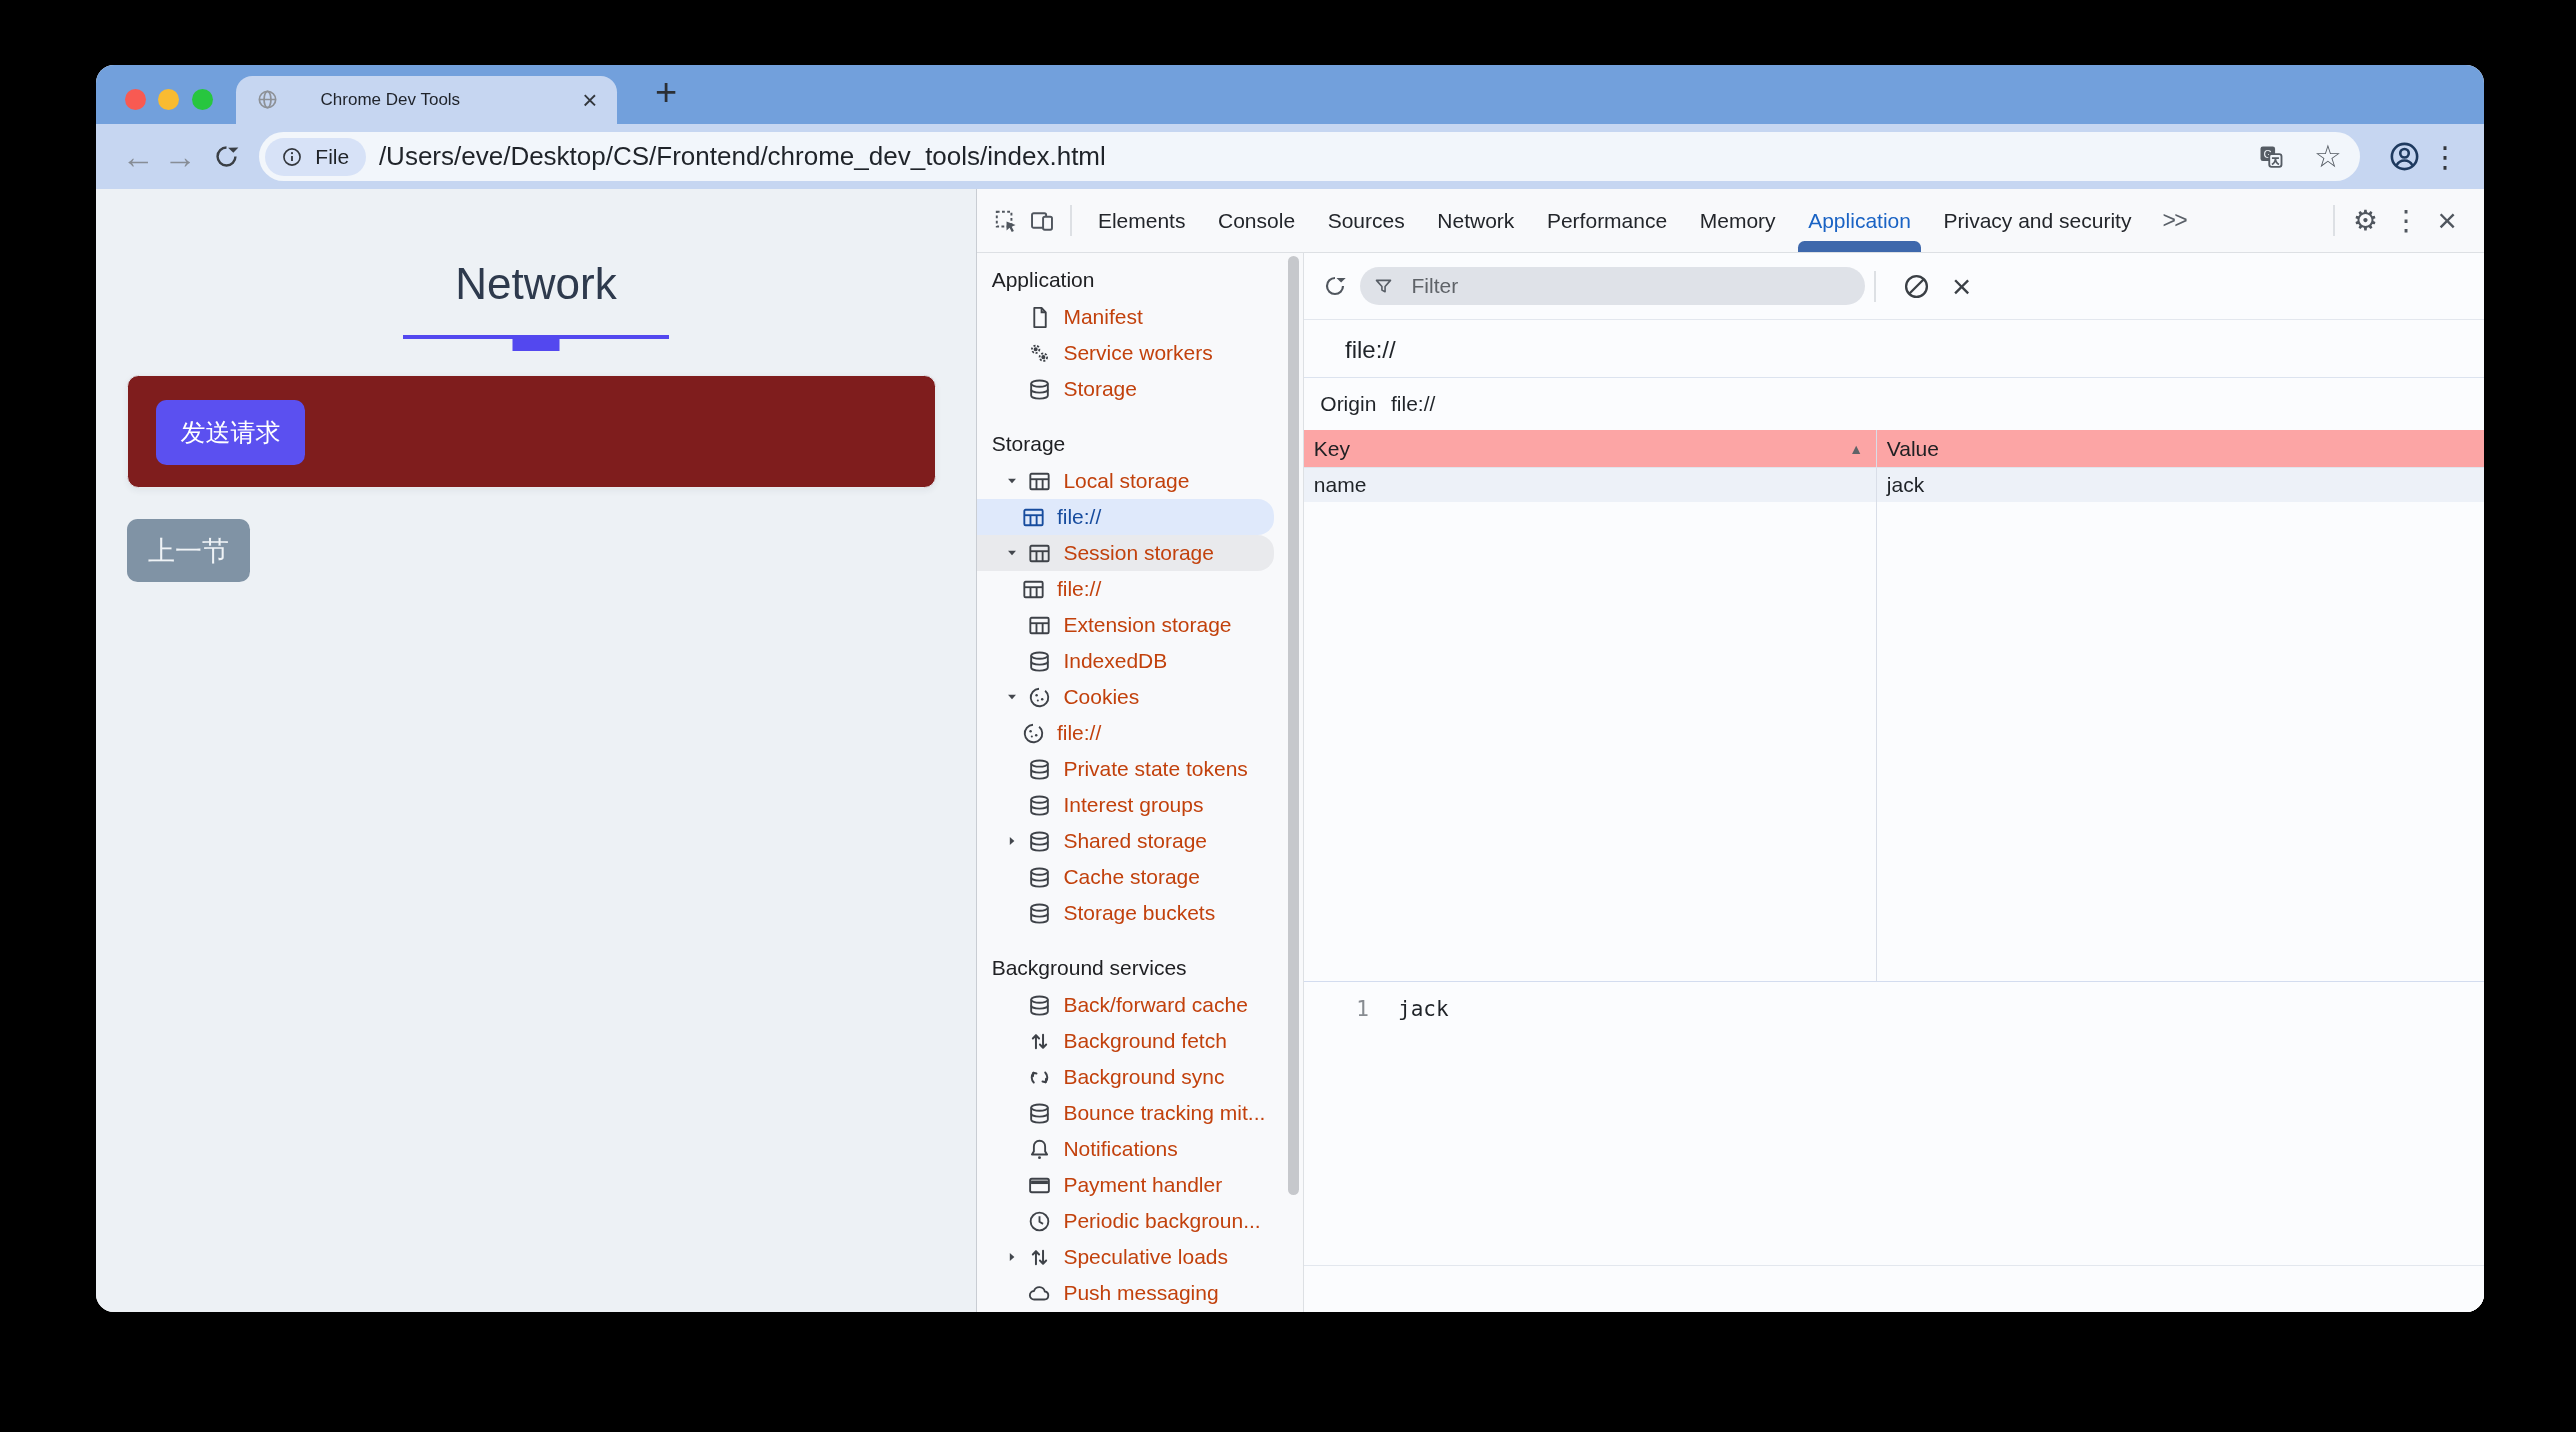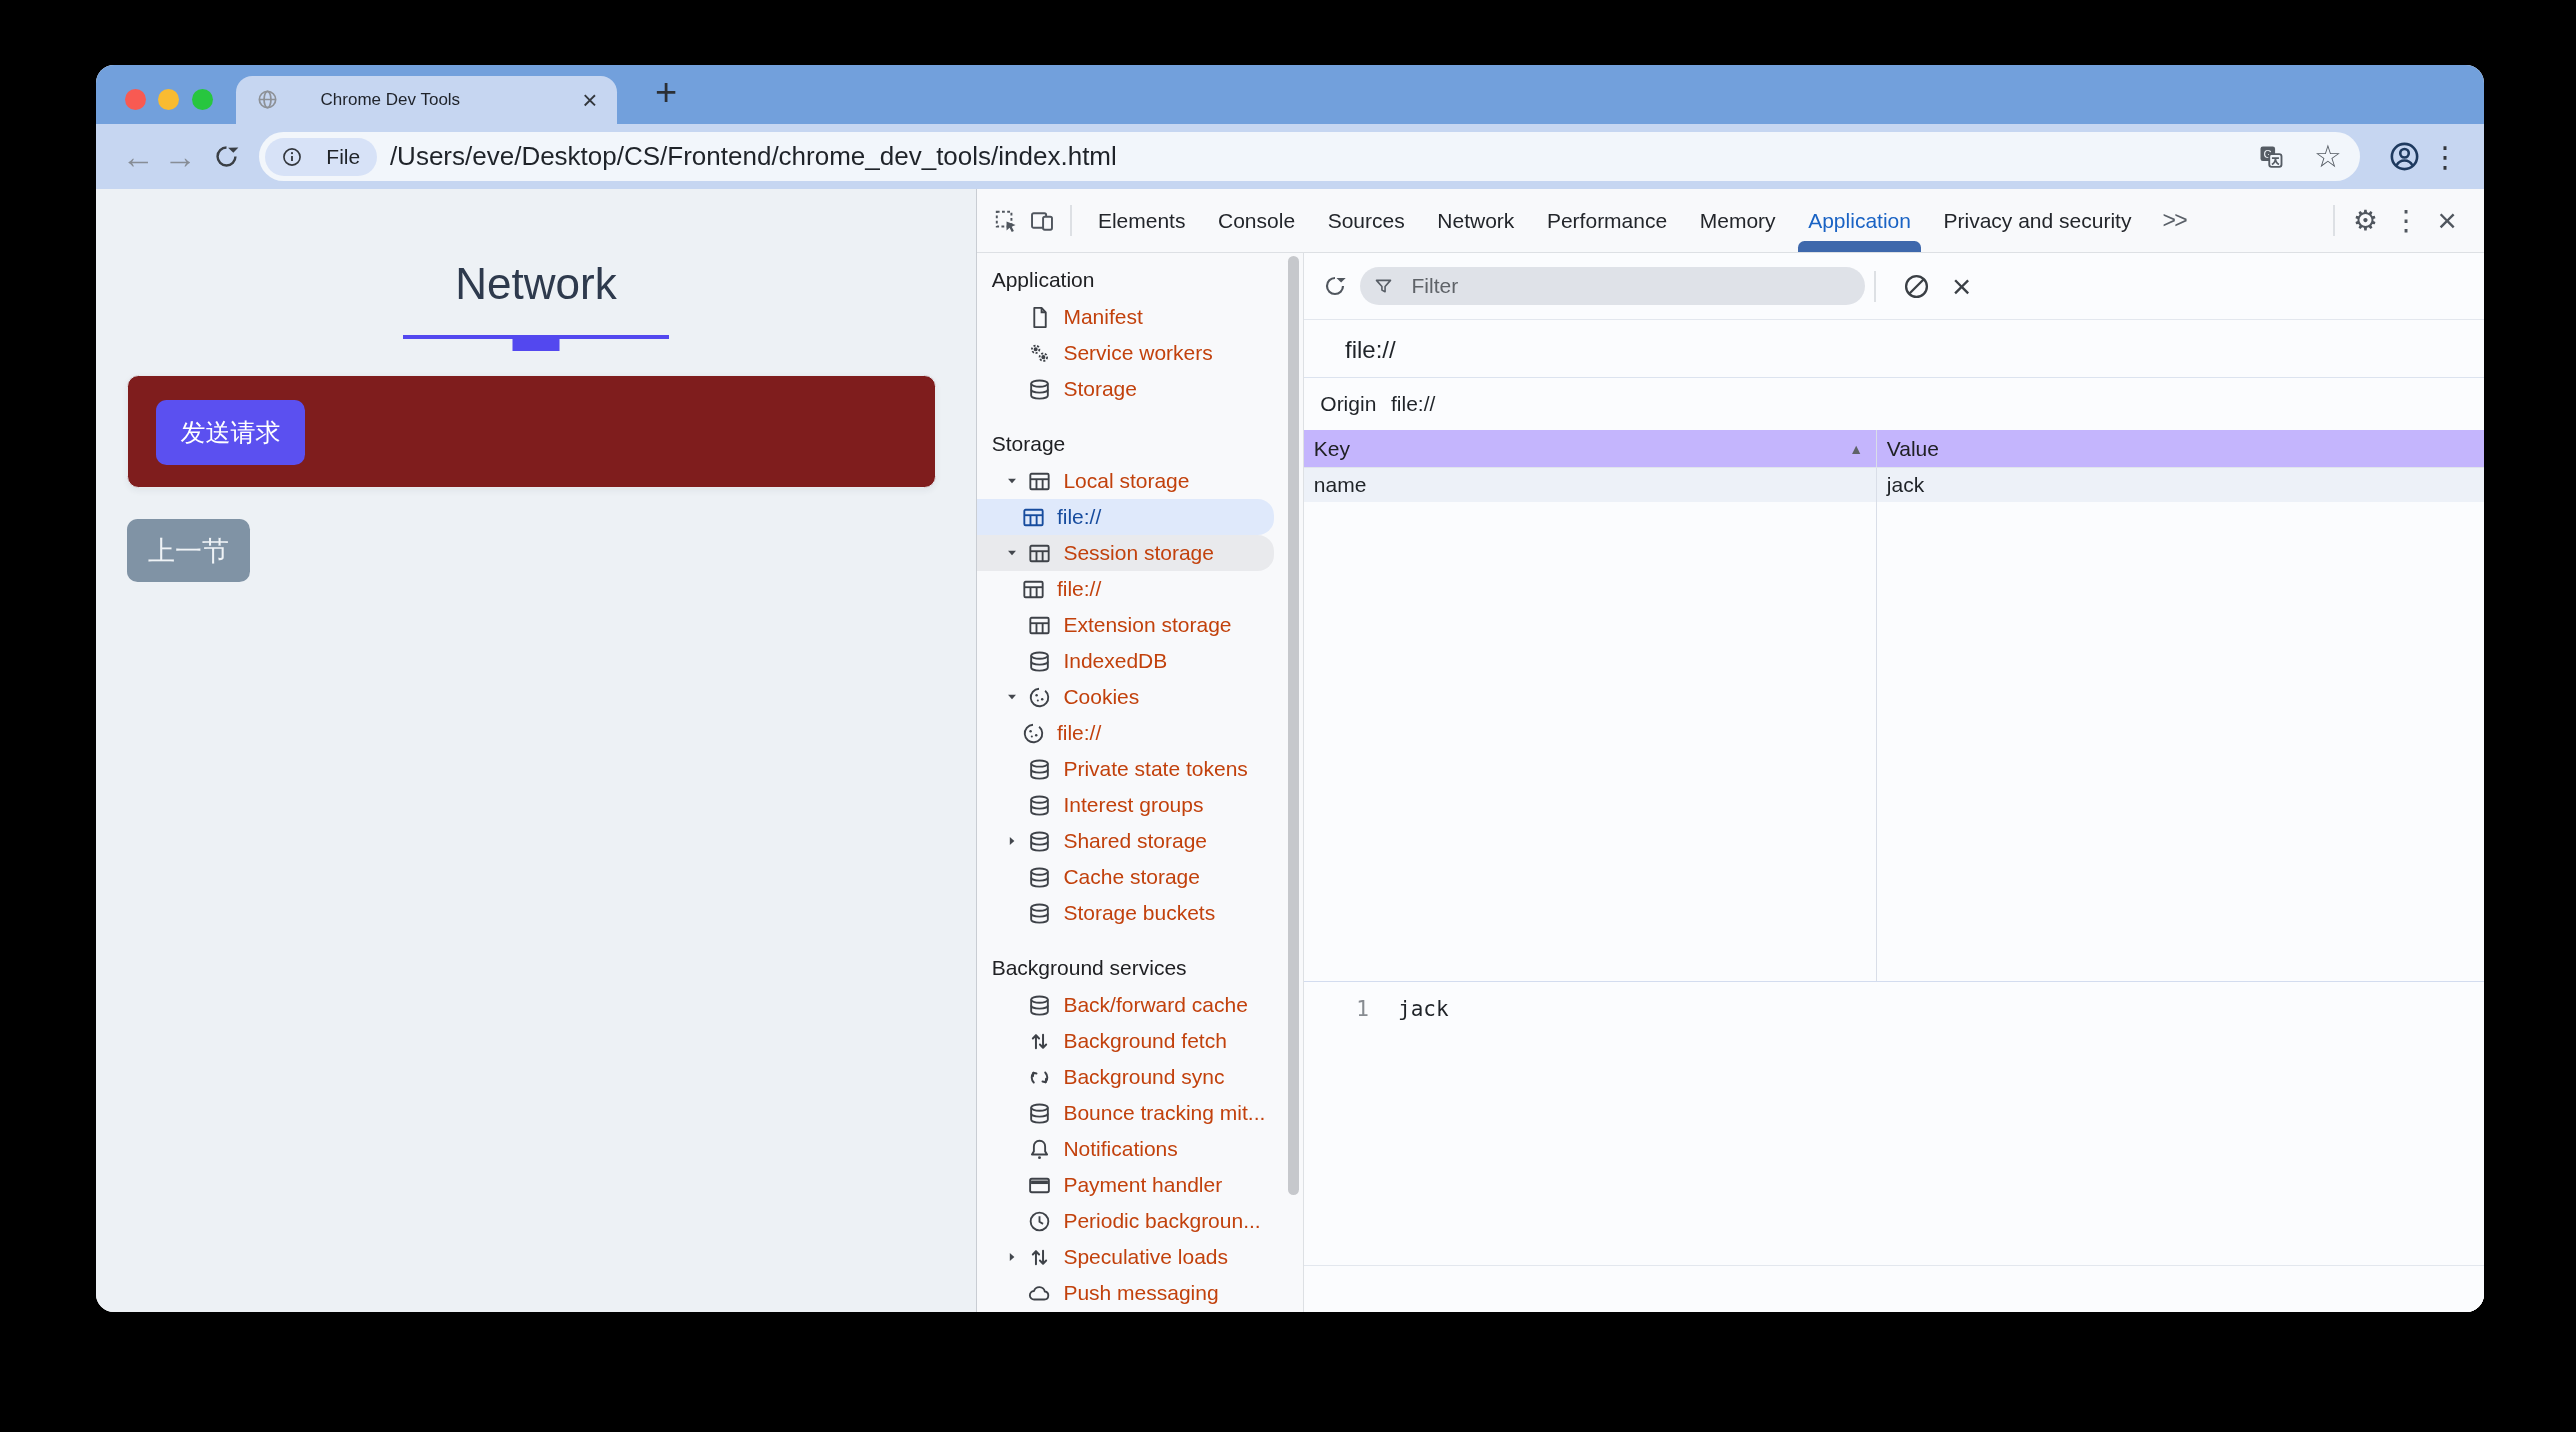--- a/index.html
+++ b/index.html
@@ -23,21 +23,21 @@
   .btab .cls { font-size:26px; color:#33373D; line-height:1; }
   .newtab { position:absolute; left:549px; top:6.5px; width:42px; height:42px; font-size:38px; color:#2B2F35;
             display:flex; align-items:center; justify-content:center; font-weight:300; }
 
   
   .toolbar { height:65px; background:#C6D6F1; display:flex; align-items:center; padding:0 21px; flex:none; }
   .nav { font-size:33px; color:#878D96; width:42px; text-align:center; line-height:1; }
   .refresh-ic { width:29px; height:29px; color:#3A3F45; margin:0 8.2px 0 11.4px; }
   .urlbar { flex:1; height:49px; background:#F2F6FB; border-radius:24.5px; display:flex; align-items:center;
             margin:0 13px 0 9.8px; padding:0 18px 0 5.7px; gap:11.4px; min-width:0; }
-  .chip { height:38px; background:#D7E2F7; border-radius:19.6px; display:flex; align-items:center; gap:23px;
+  .chip { height:38px; background:#D7E2F7; border-radius:19.6px; display:flex; align-items:center; gap:12px;
           padding:0 16.3px; flex:none; }
   .chip .info-ic { width:22px; height:22px; color:#33373D; }
   .chip .chip-lbl { font-size:21px; color:#1F2328; }
   .url { font-size:26px; color:#1F2329; flex:1; white-space:nowrap; overflow:hidden; margin-left:2px; }
   .url-ic { width:28px; height:28px; color:#565C64; flex:none; margin-left:13px; }
   .star { font-size:31px; color:#565C64; margin-left:18px; line-height:1; }
   .profile-ic { width:33px; height:33px; color:#1E3A5F; margin:0 6.5px 0 14.7px; flex:none; }
   .menudots { font-size:29px; color:#33373D; width:36px; text-align:center; }
 
   
@@ -98,21 +98,21 @@
   .filter-pill svg { width:21px; height:21px; color:#565C64; flex:none; }
   .filter-input { background:transparent; border:none; outline:none; font-size:21px; color:#202124; width:100%; font-family:inherit; }
   .filter-input::placeholder { color:#5F6368; }
   .block-ic { width:29px; height:29px; color:#3A3F45; margin-left:16.3px; }
   .fx { font-size:33px; color:#3A3F45; margin-left:21px; line-height:1; }
 
   .origin-head { padding:16.3px 0 13px 41px; font-size:24px; color:#1F2328; border-bottom:1.6px solid #DCE3EF; flex:none; }
   .origin-row { height:52px; flex:none; display:flex; align-items:center; padding-left:16.3px; font-size:21px; color:#1F2328; gap:14.7px; }
 
   .table-zone { flex:1; display:flex; flex-direction:column; border-bottom:1.6px solid #D3DCEF; min-height:0; }
-  .kv-head { height:38px; flex:none; display:flex; background:#c4b5fd; border-bottom:1.6px solid #E0E4EC; font-size:21px; color:#202124;text-align:center; }
+  .kv-head { height:38px; flex:none; display:flex; background:#fca5a5; border-bottom:1.6px solid #E0E4EC; font-size:21px; color:#202124;text-align:center; }
   .kv-key { width:573px; flex:none; display:flex; align-items:center; padding-left:9.8px; border-right:1.6px solid #D9DEE8; position:relative; }
   .sort { position:absolute; right:13px; font-size:14px; color:#5F6368; }
   .kv-val { flex:1; display:flex; align-items:center; padding-left:9.8px; }
   .kv-row { height:34px; flex:none; display:flex; font-size:21px; color:#1F2328; background:#EDF1F8; }
   .kv-row.empty { background:#FBFCFE; }
   .kv-fill { flex:1; display:flex; }
   .kv-fill .kv-key { border-right:1.6px solid #D9DEE8; }
 
   .preview { height:283px; flex:none; background:#FBFCFE; padding-top:14.7px; }
   .pline { display:flex; font-family:"DejaVu Sans Mono","Liberation Mono",monospace; font-size:21px; }

